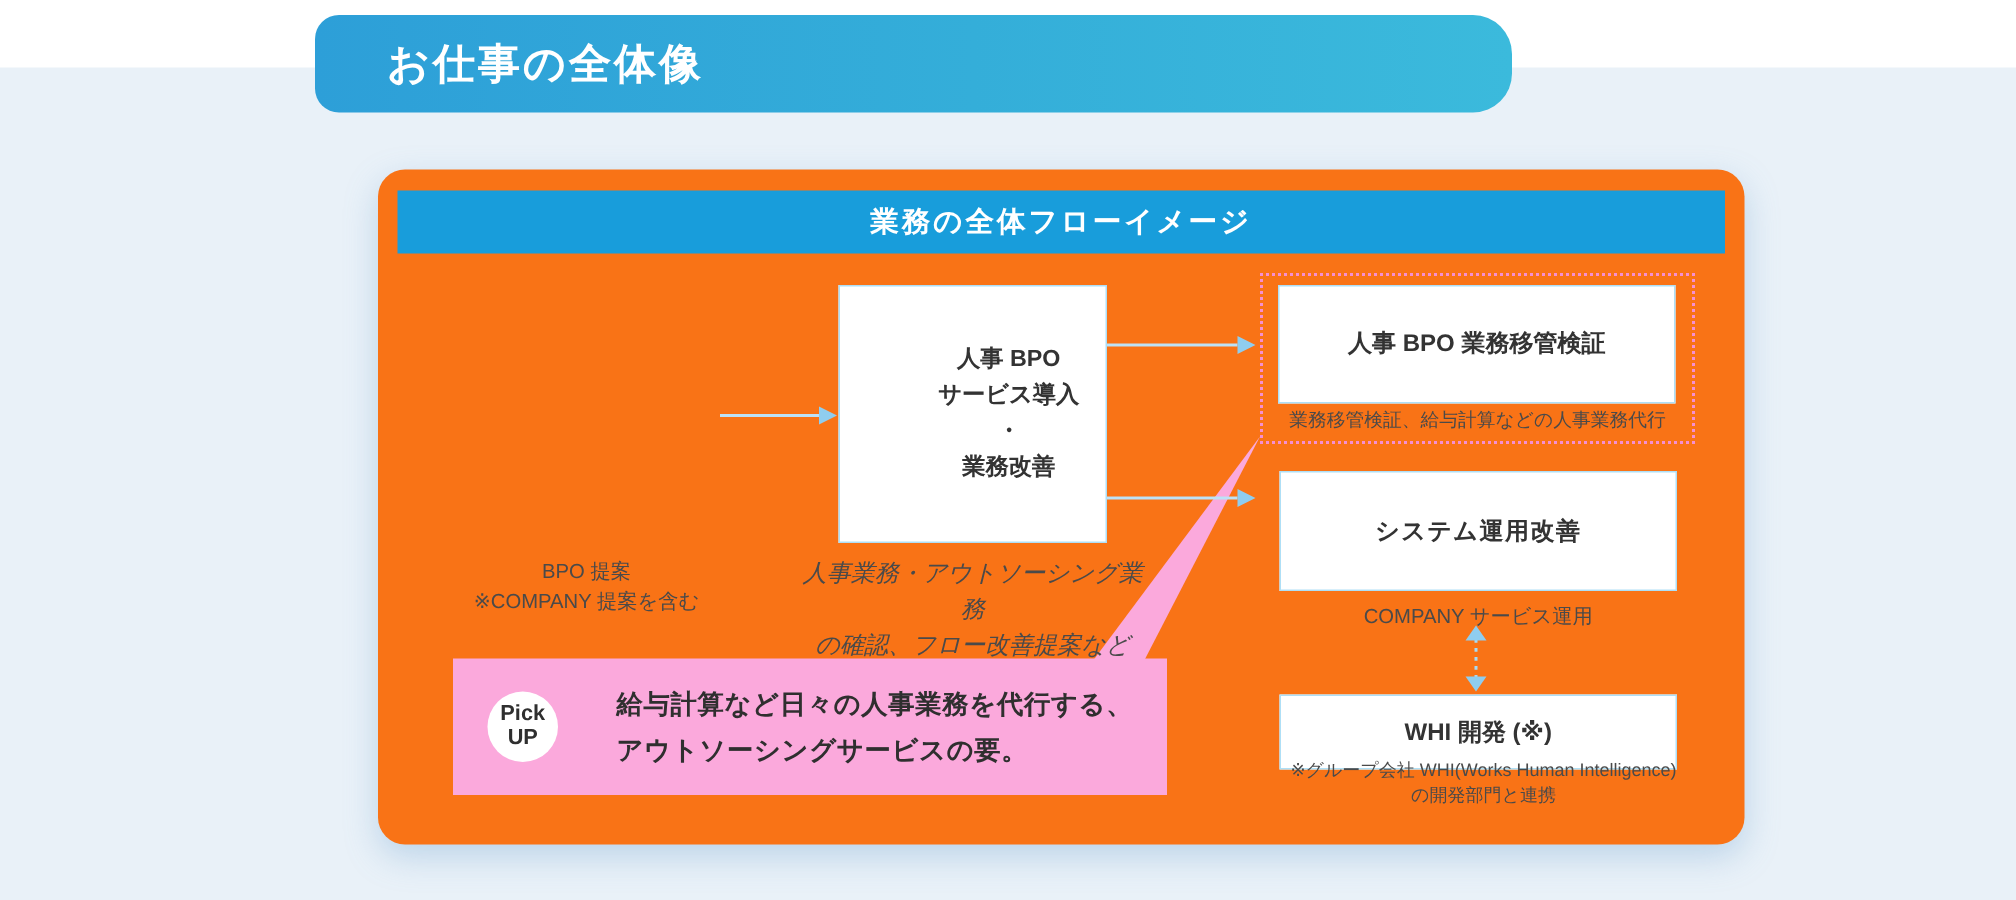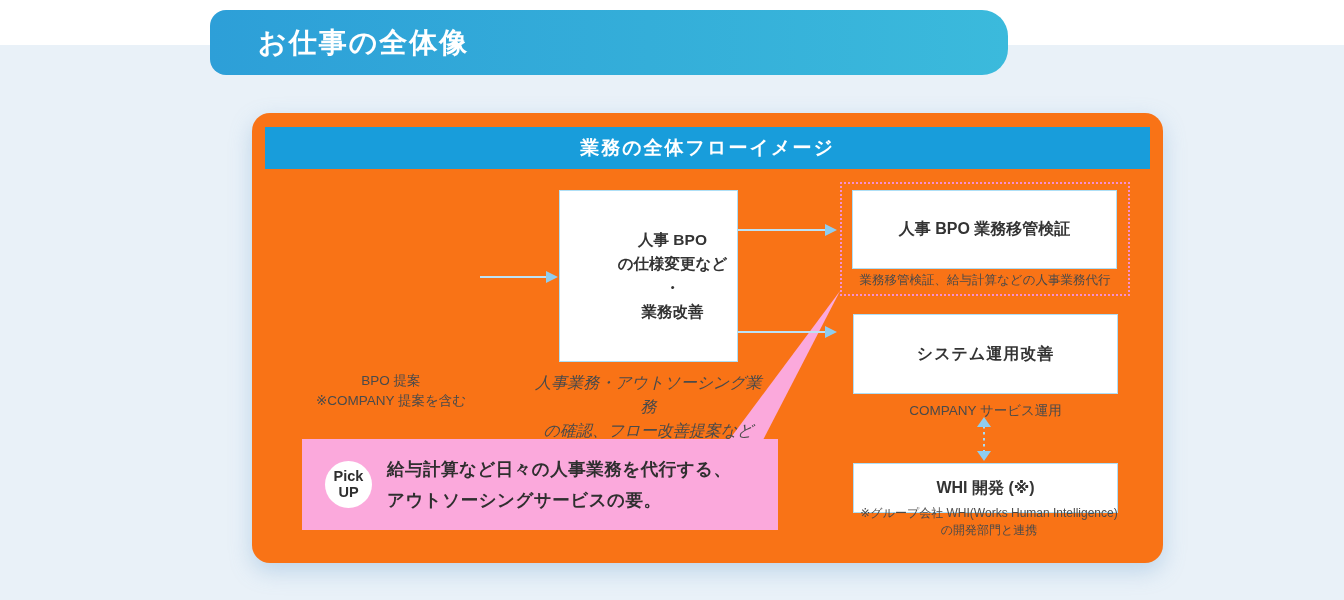--- a/index.html
+++ b/index.html
@@ -63,21 +63,21 @@
   .caption { position:absolute; text-align:center; font-size:13.5px; color:#4a4a4a; line-height:1.5; z-index:2; }
   .cap-sales { left:14px; top:258px; width:250px; }
   .cap-intro { left:281px; top:258px; width:231px; font-size:16px;font-style:italic; }
   .cap-system { left:601px; top:288px; width:265px; }
   .cap-whi { left:557px; top:392px; width:360px; font-size:12px; line-height:1.45; }
 
   
   .pickup {
     position:absolute; left:50px; top:326px; width:476px; height:91px;
     background:#fba9dc; z-index:2;
-    display:flex; align-items:center;
+    display:flex; align-items:center;gap:24px;
   }
   .pickup-badge {
     width:47px; height:47px; margin-left:23px; flex:0 0 auto;
     background:#fff; border-radius:50%;
     display:flex; flex-direction:column; align-items:center; justify-content:center;
     font-size:14.5px; font-weight:700; color:#2f2f2f; line-height:1.1;
   }
   .pickup-text {
     margin-left:15px; font-size:17.5px; font-weight:700; color:#2f2f2f; line-height:1.72;
     letter-spacing:0.5px;
@@ -126,21 +126,21 @@
     </div>
 
     <div class="caption cap-sales">
       <div>BPO 提案</div>
       <div>※COMPANY 提案を含む</div>
     </div>
 
     <div class="fbox box-intro">
       <div>
         <div>人事 BPO</div>
-        <div>の仕様変更など</div>
+        <div>サービス導入</div>
         <div>・</div>
         <div>業務改善</div>
       </div>
     </div>
     <div class="caption cap-intro">
       <div>人事業務・アウトソーシング業務</div>
       <div>の確認、フロー改善提案など</div>
     </div>
 
     <div class="dotted-frame">

